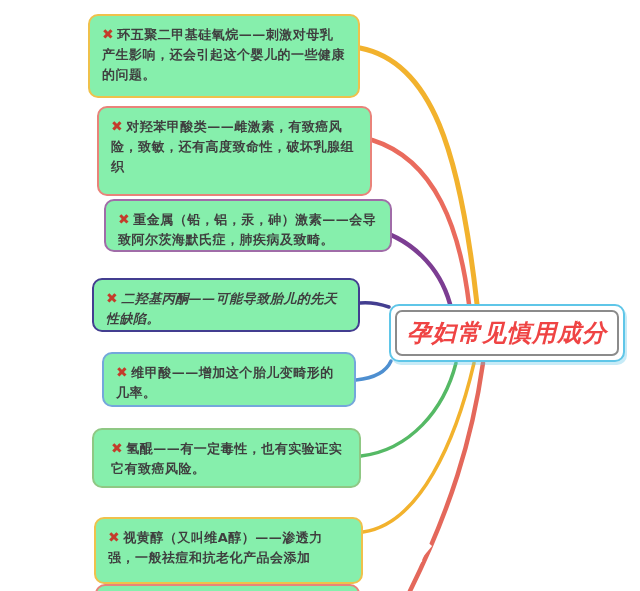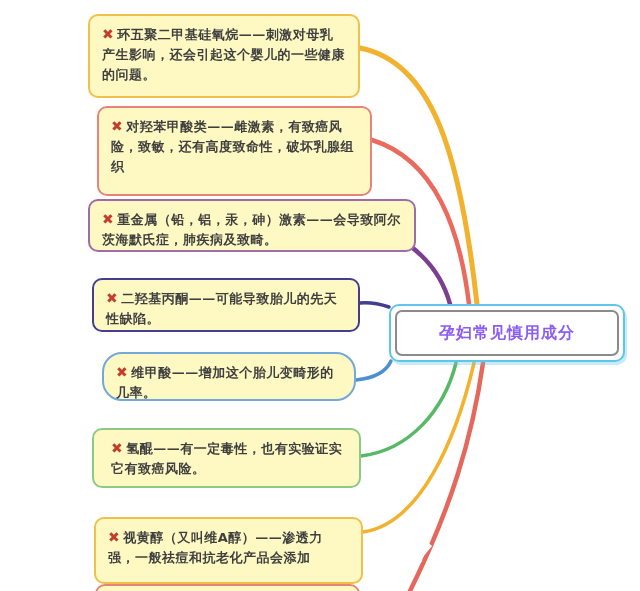--- a/index.html
+++ b/index.html
@@ -4,50 +4,50 @@
 <style>
   html,body{margin:0;padding:0;background:#fff;}
   .canvas{
     position:relative;width:640px;height:591px;overflow:hidden;background:#ffffff;
     font-family:"DejaVu Sans",sans-serif;
   }
   svg.links{position:absolute;left:0;top:0;width:640px;height:591px;z-index:1;}
   svg.links path{fill:none;stroke-linecap:round;}
 
   .node{
-    position:absolute;z-index:2;box-sizing:border-box;background:#fef9c3;
+    position:absolute;z-index:2;box-sizing:border-box;background:#86efac;
     border:2px solid #ccc;border-radius:10px;
     padding:8px 12px;font-size:13px;line-height:20px;letter-spacing:.5px;
     font-weight:600;color:#3f3f3f;
   }
   .cross{color:#c43c2b;font-weight:700;font-size:14px;margin-right:3px;}
 
   .b1{left:88px; top:14px;  width:272px;height:84px;}
   .b2{left:97px; top:106px; width:275px;height:90px;}
-  .b3{left:88px; top:199px; width:328px;height:53px;}
-  .b4{left:92px; top:278px; width:268px;height:54px;}
-  .b5{left:102px;top:352px; width:254px;height:49px;border-radius:20px;}
+  .b3{left:104px; top:199px; width:288px;height:53px;}
+  .b4{left:92px; top:278px; width:268px;height:54px;font-style:italic;}
+  .b5{left:102px;top:352px; width:254px;height:55px;}
   .b6{left:92px; top:428px; width:269px;height:60px;padding-left:17px;}
   .b7{left:94px; top:517px; width:269px;height:67px;}
   .b8{left:95px; top:584px; width:265px;height:40px;}
 
   .root{
     position:absolute;z-index:3;box-sizing:border-box;
     left:389px;top:304px;width:236px;height:58px;
     background:#fff;border:2px solid #5fc6e8;border-radius:10px;
     box-shadow:2px 3px 0 rgba(95,198,232,.35);
     padding:4px;
   }
   .root-inner{
     box-sizing:border-box;width:100%;height:100%;
     border:2px solid #8b8b8b;border-radius:7px;background:#fff;
     display:flex;align-items:center;justify-content:center;
   }
   .root-inner span{
-    font-size:16px;font-weight:700;color:#8b5cf6;letter-spacing:1px;
+    font-size:24px;font-weight:700;color:#ef4444;letter-spacing:1px;font-style:italic;
   }
 </style>
 </head>
 <body>
 
 <div class="canvas">
 
   <svg class="links" viewBox="0 0 640 591">
     <path d="M 360 48 C 432 62 460 152 477 304" stroke-width="5" style="stroke: rgb(242, 178, 45);"></path>
     <path d="M 372 140 C 436 160 460 230 469 304" stroke-width="4.5" style="stroke: rgb(234, 107, 93);"></path>

